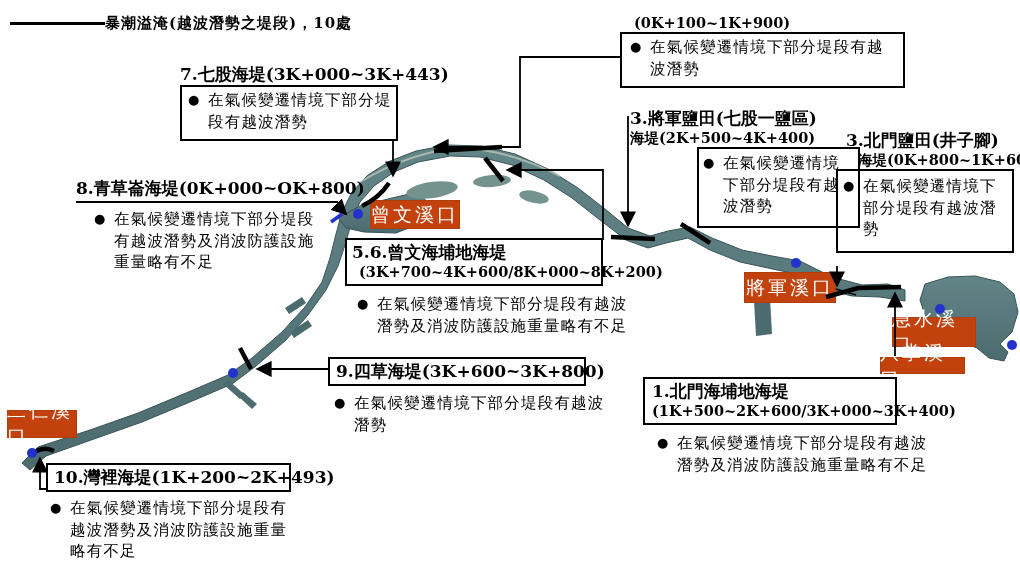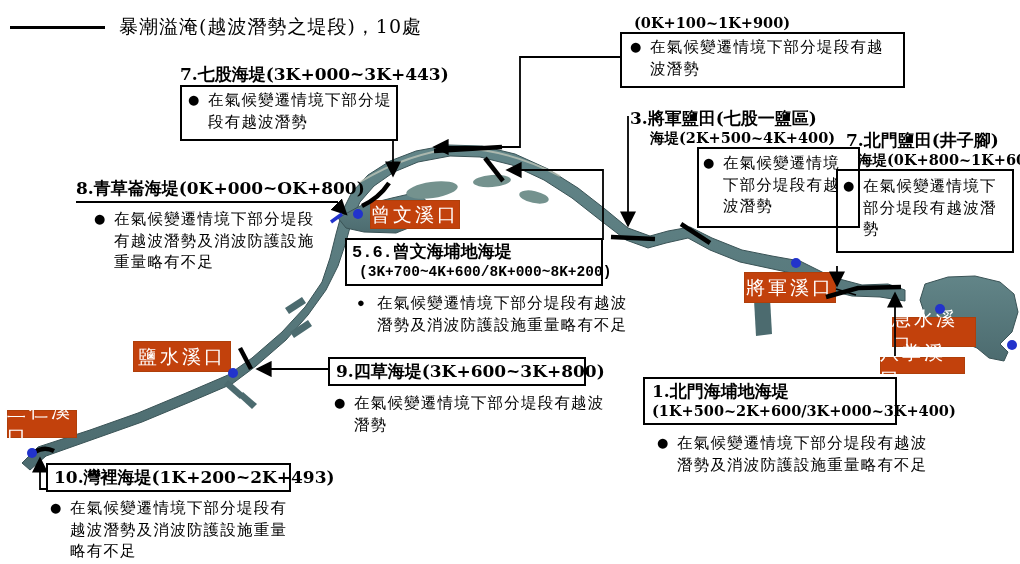--- a/index.html
+++ b/index.html
@@ -18,21 +18,21 @@
   }
   .callout{position:absolute;z-index:4;}
   .co-title{font-weight:bold;font-size:17px;line-height:1.25;white-space:nowrap;}
   .co-range{font-weight:bold;font-size:14.5px;line-height:1.25;white-space:nowrap;}
   .boxed{border:2px solid #000;}
   .bullet-row{display:flex;align-items:flex-start;}
   .bullet-mark{width:20px;flex:0 0 20px;font-size:13px;line-height:1.55;}
   .bullet-text{flex:1;font-size:15.5px;letter-spacing:1.2px;line-height:1.38;}
   .legend{position:absolute;z-index:4;left:0;top:14px;display:flex;align-items:center;}
   .legend-line{width:95px;height:3px;background:#000;margin-left:10px;}
-  .legend-text{margin-left:14px;font-size:19px;font-weight:normal;letter-spacing:1px;}
+  .legend-text{font-size:15px;font-weight:bold;letter-spacing:1px;}
 </style>
 </head>
 <body>
 
 <div id="stage">
 
   <svg id="map-layer" width="1020" height="564" viewBox="0 0 1020 564">
     <defs>
       <linearGradient id="landg" x1="0" y1="0" x2="0" y2="1">
         <stop offset="0" stop-color="#628588"></stop>
@@ -61,21 +61,20 @@
     <path d="M754,300 L770,298 L772,334 L756,336 Z" fill="#4c6b6f"></path>
 
     <ellipse cx="432" cy="190" rx="26" ry="8" fill="#74928e" transform="rotate(-8 432 190)"></ellipse>
     <ellipse cx="492" cy="181" rx="19" ry="6" fill="#74928e" transform="rotate(-4 492 181)"></ellipse>
     <ellipse cx="534" cy="197" rx="15" ry="6" fill="#74928e" transform="rotate(12 534 197)"></ellipse>
 
     <path d="M360,182 Q410,152 460,148 Q510,150 560,176" fill="none" stroke="#c9cdbf" stroke-width="2" opacity="0.7"></path>
   </svg>
 
   <div class="rivermouth" style="left:370px;top:200px;width:90px;height:29px;">曾文溪口</div>
-  <div class="rivermouth" style="left:133px;top:341px;width:98px;height:31px;">鹽水溪口</div>
   <div class="rivermouth" style="left:7px;top:410px;width:70px;height:28px;">二仁溪口</div>
   <div class="rivermouth" style="left:744px;top:272px;width:92px;height:31px;">將軍溪口</div>
   <div class="rivermouth" style="left:892px;top:317px;width:84px;height:30px;">急水溪口</div>
   <div class="rivermouth" style="left:880px;top:357px;width:85px;height:17px;">八掌溪口</div>
 
   <svg id="line-layer" width="1020" height="564" viewBox="0 0 1020 564">
     <defs>
       <marker id="arr" markerWidth="9" markerHeight="9" refX="7" refY="4.5" orient="auto">
         <path d="M0,0 L9,4.5 L0,9 Z" fill="#000"></path>
       </marker>
@@ -130,49 +129,49 @@
     <div class="boxed" style="padding:3px 4px 6px 8px;">
       <div class="bullet-row">
         <span class="bullet-mark">●</span>
         <span class="bullet-text">在氣候變遷情境下部分堤段有越波潛勢</span>
       </div>
     </div>
   </div>
 
   <div class="callout" style="left:630px;top:108px;width:260px;">
     <div class="co-title">3.將軍鹽田(七股一鹽區)</div>
-    <div class="co-range" style="padding-left:20px;">海堤(2K+500~4K+400)</div>
+    <div class="co-range" style="">海堤(2K+500~4K+400)</div>
     <div class="boxed" style="margin-left:67px;width:163px;box-sizing:border-box;padding:4px 3px 8px 4px;">
       <div class="bullet-row">
         <span class="bullet-mark">●</span>
         <span class="bullet-text">在氣候變遷情境下部分堤段有越波潛勢</span>
       </div>
     </div>
   </div>
 
   <div class="callout" style="left:836px;top:130px;width:178px;">
-    <div class="co-title" style="padding-left:10px;">7.北門鹽田(井子腳)</div>
+    <div class="co-title" style="padding-left:10px;">3.北門鹽田(井子腳)</div>
     <div class="co-range" style="padding-left:22px;">海堤(0K+800~1K+600)</div>
     <div class="boxed" style="box-sizing:border-box;width:178px;padding:5px 3px 10px 5px;">
       <div class="bullet-row">
         <span class="bullet-mark">●</span>
         <span class="bullet-text">在氣候變遷情境下部分堤段有越波潛勢</span>
       </div>
     </div>
   </div>
 
   <div class="callout" style="left:76px;top:178px;width:262px;">
     <div class="co-title" style="border-bottom:2px solid #000;padding-bottom:2px;">8.青草崙海堤(0K+000~OK+800)</div>
     <div class="bullet-row" style="margin-top:6px;padding-left:18px;width:228px;">
       <span class="bullet-mark">●</span>
       <span class="bullet-text">在氣候變遷情境下部分堤段有越波潛勢及消波防護設施重量略有不足</span>
     </div>
   </div>
 
-  <div class="callout" style="left:345px;top:238px;width:295px;font-family:Liberation Mono, monospace;">
+  <div class="callout" style="left:345px;top:238px;width:295px;">
     <div class="boxed" style="box-sizing:border-box;width:258px;padding:2px 4px 3px 5px;">
       <div class="co-title">5.6.曾文海埔地海堤</div>
       <div class="co-range" style="padding-left:7px;">(3K+700~4K+600/8K+000~8K+200)</div>
     </div>
     <div class="bullet-row" style="margin-top:8px;padding-left:12px;width:283px;">
       <span class="bullet-mark">●</span>
       <span class="bullet-text">在氣候變遷情境下部分堤段有越波潛勢及消波防護設施重量略有不足</span>
     </div>
   </div>
 

